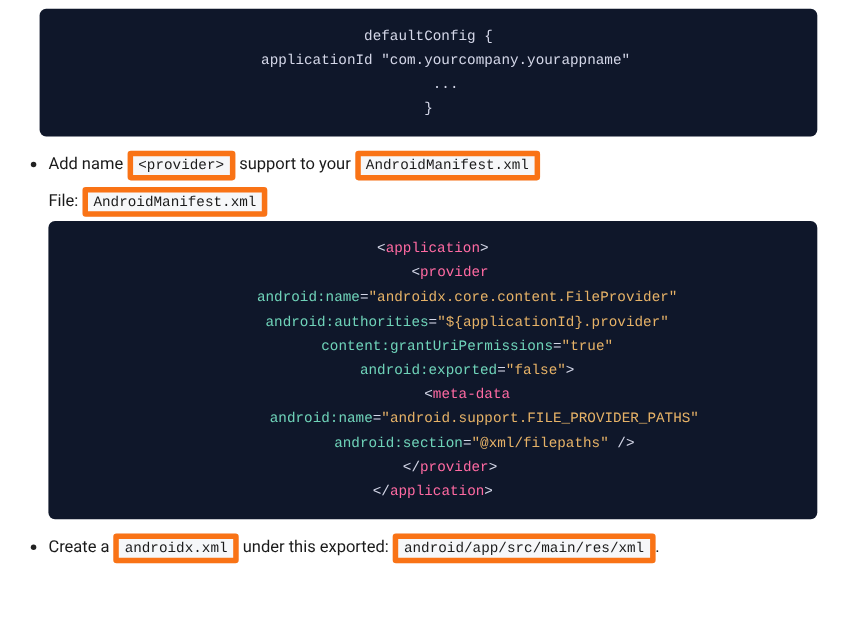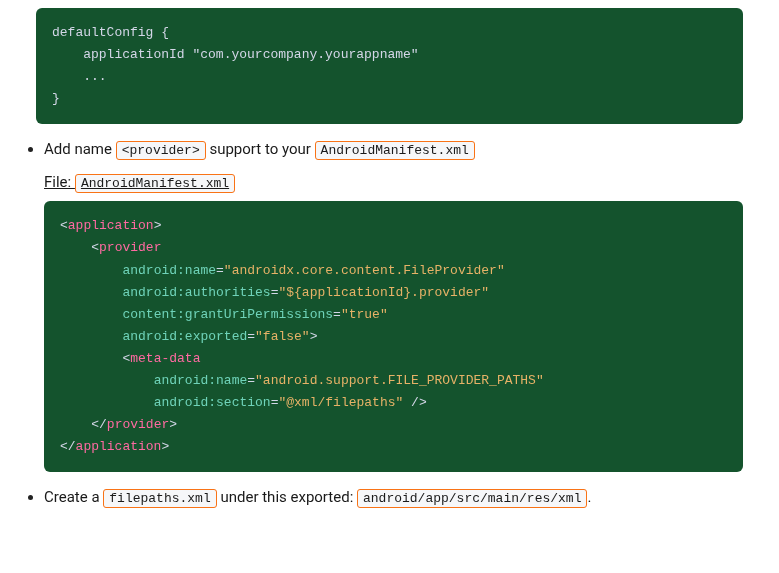--- a/index.html
+++ b/index.html
@@ -6,43 +6,44 @@
   body {
     margin: 0;
     padding: 0 20px;
     font-family: -apple-system, BlinkMacSystemFont, "Segoe UI", Roboto, sans-serif;
     font-size: 15px;
     line-height: 1.5;
     color: #1a1a1a;
     background: #fff;
   }
   .code-block {
-    background: #14532d;
+    background: #0f172a;
     border-radius: 6px;
     padding: 14px 16px;
     margin: 8px 16px 14px 0;
     font-family: "SFMono-Regular", Consolas, "Liberation Mono", Menlo, monospace;
     font-size: 13px;
     line-height: 1.7;
     color: #d4d7e8;
     overflow-x: auto;
     white-space: pre;
+    text-align: center;
   }
   ul { margin: 0; padding-left: 24px; }
   li { margin: 12px 0; }
   li::marker { color: #222; }
   .inline-code {
     font-family: "SFMono-Regular", Consolas, "Liberation Mono", Menlo, monospace;
     font-size: 13px;
     background: #f6f7f9;
-    border: 1px solid #f97316;
+    border: 5px solid #f97316;
     border-radius: 3px;
     padding: 1px 5px;
   }
-  .para { margin: 10px 0 6px 0; text-decoration: underline; }
+  .para { margin: 10px 0 6px 0; }
   .indent-block { margin-left: 16px; }
   .tok-tag   { color: #ff6aa2; }
   .tok-attr  { color: #6fd3b9; }
   .tok-str   { color: #e6b267; }
   .tok-punc  { color: #d4d7e8; }
 </style>
 </head>
 <body>
 
 <div class="indent-block">
@@ -67,15 +68,15 @@
         <span class="tok-attr">content:grantUriPermissions</span><span class="tok-punc">=</span><span class="tok-str">"true"</span>
         <span class="tok-attr">android:exported</span><span class="tok-punc">=</span><span class="tok-str">"false"</span><span class="tok-punc">&gt;</span>
         <span class="tok-punc">&lt;</span><span class="tok-tag">meta-data</span>
             <span class="tok-attr">android:name</span><span class="tok-punc">=</span><span class="tok-str">"android.support.FILE_PROVIDER_PATHS"</span>
             <span class="tok-attr">android:section</span><span class="tok-punc">=</span><span class="tok-str">"@xml/filepaths"</span><span class="tok-punc"> /&gt;</span>
     <span class="tok-punc">&lt;/</span><span class="tok-tag">provider</span><span class="tok-punc">&gt;</span>
 <span class="tok-punc">&lt;/</span><span class="tok-tag">application</span><span class="tok-punc">&gt;</span></div>
   </li>
 
   <li>
-    <span>Create a </span><span class="inline-code">filepaths.xml</span><span> under this exported: </span><span class="inline-code">android/app/src/main/res/xml</span><span>.</span>
+    <span>Create a </span><span class="inline-code">androidx.xml</span><span> under this exported: </span><span class="inline-code">android/app/src/main/res/xml</span><span>.</span>
   </li>
 </ul>
 
 </body></html>

